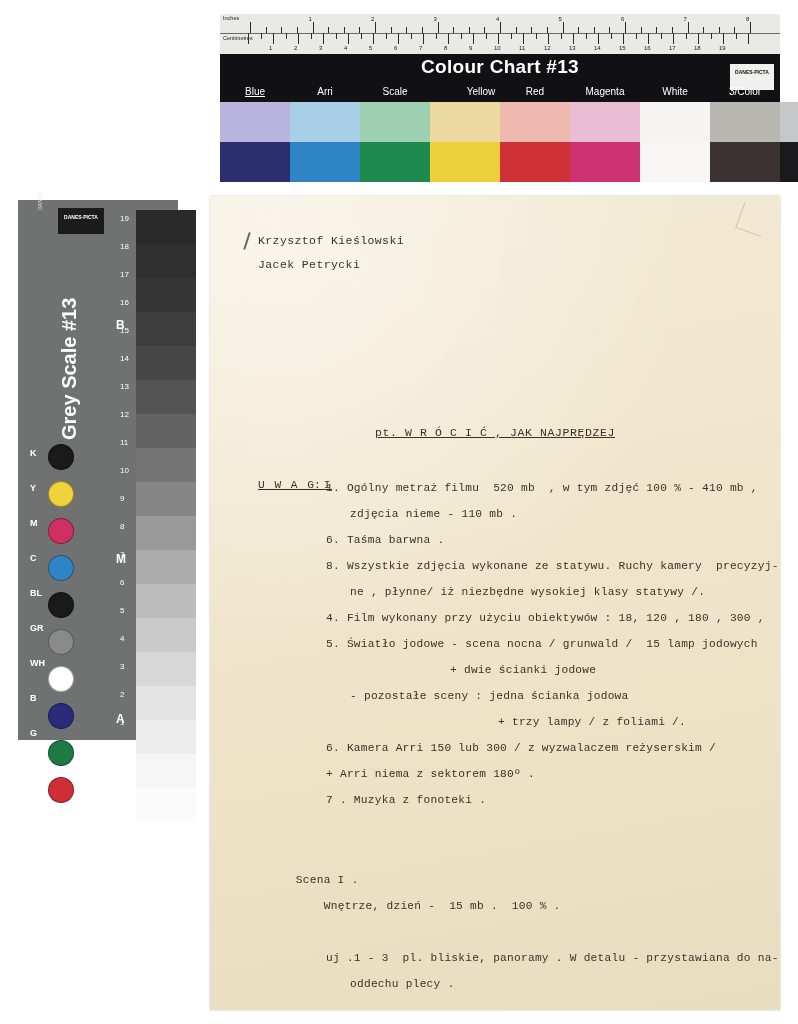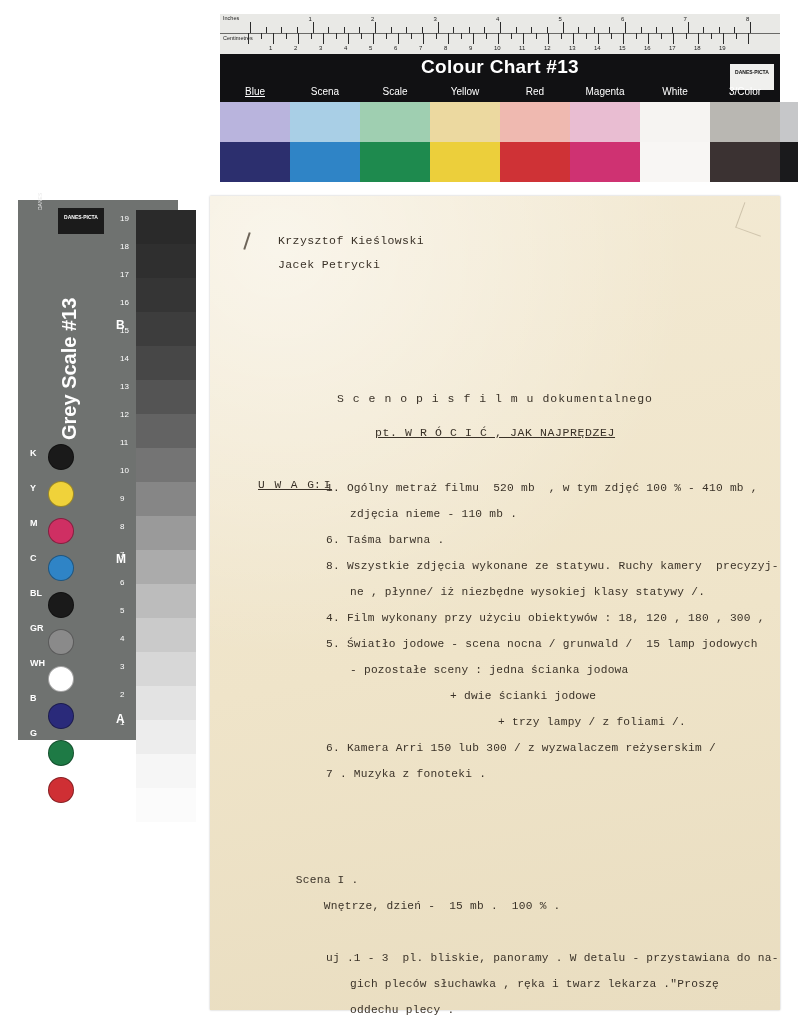--- a/index.html
+++ b/index.html
@@ -89,21 +89,21 @@
   #doc-corner{
     position:absolute;right:14px;top:10px;width:26px;height:26px;
     border-left:1px solid rgba(120,105,80,.5);
     border-bottom:1px solid rgba(120,105,80,.45);
     transform:rotate(20deg);opacity:.6;
   }
   .slash{
     position:absolute;left:36px;top:36px;width:2px;height:18px;background:#4a4034;
     transform:rotate(18deg);opacity:.8;
   }
-  .addr{position:absolute;left:48px;font-size:11.5px;letter-spacing:.4px;margin-left:20px;}
+  .addr{position:absolute;left:48px;font-size:11.5px;letter-spacing:.4px;}
   #addr1{top:38px;}
   #addr2{top:62px;}
 
   .ctr{position:absolute;width:100%;text-align:center;font-size:11.5px;}
   #title-line{top:196px;letter-spacing:1px;}
   #title-line2{top:230px;letter-spacing:.6px;text-decoration:underline;}
 
   .body{position:absolute;left:44px;width:500px;}
   .ln{font-size:11.2px;line-height:26px;letter-spacing:.25px;white-space:pre;}
   .ind1{padding-left:72px;}
@@ -224,23 +224,23 @@
         <span class="tnum" style="left: 424px;">16</span>
         <span class="tnum" style="left: 449px;">17</span>
         <span class="tnum" style="left: 474px;">18</span>
         <span class="tnum" style="left: 499px;">19</span>
       </div>
   </div>
   <div id="cc-title">Colour Chart #13</div>
   <div id="cc-brand">DANES-PICTA</div>
   <div id="cc-labels">
       <div class="cc-label" style="left: 0px; text-decoration: underline;">Blue</div>
-      <div class="cc-label" style="left: 70px;">Scena</div>
+      <div class="cc-label" style="left: 70px;">Arri</div>
       <div class="cc-label" style="left: 140px;">Scale</div>
-      <div class="cc-label" style="left: 210px;">Yellow</div>
+      <div class="cc-label" style="left: 226px;">Yellow</div>
       <div class="cc-label" style="left: 280px;">Red</div>
       <div class="cc-label" style="left: 350px;">Magenta</div>
       <div class="cc-label" style="left: 420px;">White</div>
       <div class="cc-label" style="left: 490px;">3/Color</div>
       <div class="cc-label" style="left: 560px;">Black</div>
     </div>
   <div id="cc-swatches">
       <div class="sw" style="left: 0px; top: 0px; background: rgb(185, 180, 221);"></div>
       <div class="sw" style="left: 70px; top: 0px; background: rgb(169, 207, 230);"></div>
       <div class="sw" style="left: 140px; top: 0px; background: rgb(159, 207, 177);"></div>
@@ -332,45 +332,44 @@
     <div class="dotlabel" style="top: 563px;">R</div>
   </div>
 
 <div id="document">
   <div id="doc-corner"></div>
   <div class="slash"></div>
 
   <div class="addr" id="addr1">Krzysztof Kieślowski</div>
   <div class="addr" id="addr2">Jacek Petrycki</div>
 
-  <div class="ctr" id="title-line">S c e n o p i s     f i l m u    dokumentalnego</div>
   <div class="ctr" id="title-line2">pt.  W R Ó C I Ć  , JAK NAJPRĘDZEJ</div>
 
   <div id="uwagi" class="uw">U W A G I</div>
   <div id="uwagi-colon">:</div>
 
   <div class="body" id="notes-body" style="top:279px;">
       <div class="ln ind1">1. Ogólny metraż filmu  520 mb  , w tym zdjęć 100 % - 410 mb ,</div>
       <div class="ln ind2">zdjęcia nieme - 110 mb .</div>
       <div class="ln ind1">6. Taśma barwna .</div>
       <div class="ln ind1">8. Wszystkie zdjęcia wykonane ze statywu. Ruchy kamery  precyzyj-</div>
       <div class="ln ind2">ne , płynne/ iż niezbędne wysokiej klasy statywy /.</div>
       <div class="ln ind1">4. Film wykonany przy użyciu obiektywów : 18, 120 , 180 , 300 ,</div>
       <div class="ln ind1">5. Światło jodowe - scena nocna / grunwald /  15 lamp jodowych</div>
+      <div class="ln ind3">+ dwie ścianki jodowe</div>
       <div class="ln ind2">- pozostałe sceny : jedna ścianka jodowa</div>
-      <div class="ln ind3">+ dwie ścianki jodowe</div>
       <div class="ln ind4">+ trzy lampy / z foliami /.</div>
       <div class="ln ind1">6. Kamera Arri 150 lub 300 / z wyzwalaczem reżyserskim /</div>
+      <div class="ln ind1">+ Arri niema z sektorem 180º .</div>
       <div class="ln ind1">7 . Muzyka z fonoteki .</div>
     </div>
 
   <div class="body" id="scene-block" style="top:645px;">
     <div class="ln">
       <span>Scena I .</span>
       <span style="padding-left:28px;">Wnętrze, dzień -  15 mb .  100 % .</span>
     </div>
     <div id="scene-lines">
         <div class="ln ind1">uj .1 - 3  pl. bliskie, panoramy . W detalu - przystawiana do na-</div>
-        <div class="ln ind2">gich pleców słuchawka , ręka i twarz lekarza ."Proszę</div>
         <div class="ln ind2">oddechu plecy .</div>
       </div>
   </div>
 </div>
 
 </body></html>

